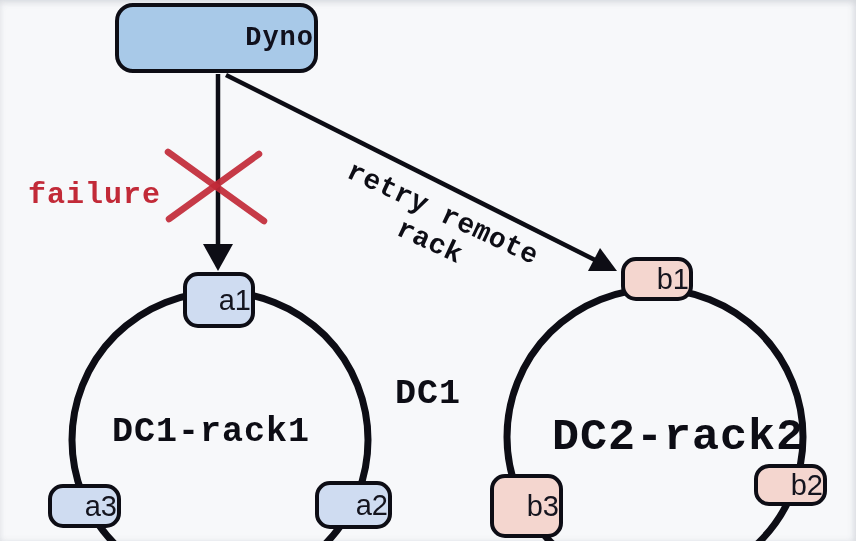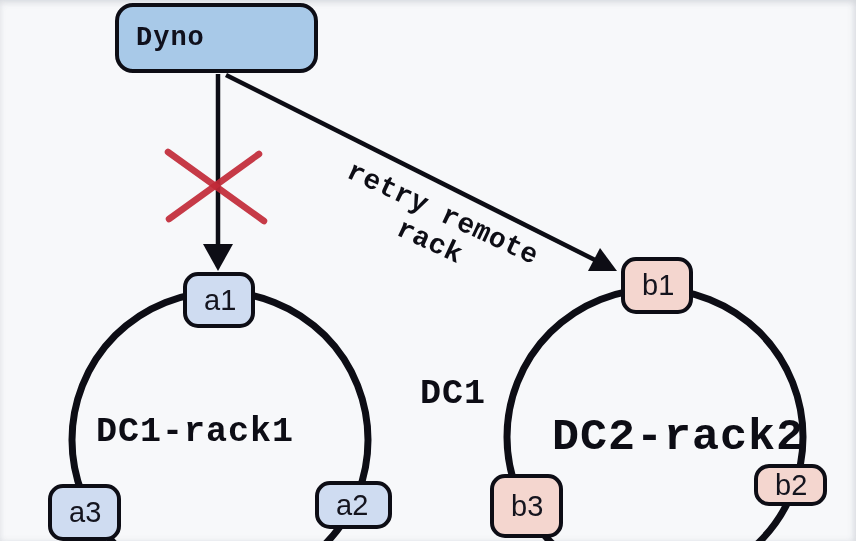--- a/index.html
+++ b/index.html
@@ -13,51 +13,51 @@
     box-shadow:inset 0 3px 6px rgba(90,100,115,.14), inset -3px 0 6px rgba(90,100,115,.10);
     font-family:"Liberation Mono", monospace;
   }
   .layer{position:absolute;left:0;top:0;}
   .ring{fill:none;stroke:var(--ink);stroke-width:7;}
   .edge{stroke:var(--ink);stroke-width:4.5;fill:none;}
   .head{fill:var(--ink);stroke:none;}
   .cross line{stroke:var(--failure-red);stroke-width:6.5;stroke-linecap:round;opacity:.92;}
   .box{
     position:absolute;box-sizing:border-box;border:4px solid var(--ink);
-    display:flex;align-items:center;justify-content:flex-start;text-align:center;
+    display:flex;align-items:center;justify-content:flex-end;text-align:center;
     color:#10101c;
     padding-left:17px;
   }
   .client{
     left:115px;top:3px;width:203px;height:70px;border-radius:18px;
     background:var(--client-fill);
     font-weight:bold;font-size:27px;line-height:32px;letter-spacing:1px;
   }
   .node{
-    width:73px;height:57px;border-radius:15px;
+    width:73px;height:44px;border-radius:15px;
     font-family:"Liberation Sans", sans-serif;font-size:29px;font-weight:500;
     color:#14141e;
   }
   .node-a{background:var(--node-a-fill);}
   .node-b{background:var(--node-b-fill);}
   #node-a1{left:183px;top:272px;width:72px;height:56px;}
   #node-a2{left:315px;top:481px;width:77px;height:48px;}
   #node-a3{left:48px; top:484px;}
   #node-b1{left:621px;top:257px;width:72px;}
   #node-b2{left:754px;top:464px;height:42px;}
   #node-b3{left:490px;top:474px;height:64px;}
   .lbl{position:absolute;font-weight:bold;color:var(--ink);white-space:nowrap;}
   .failure-lbl{left:28px;top:178px;font-size:30px;color:var(--failure-red);letter-spacing:1px;}
   .retry-lbl{
     left:314px;top:197px;width:244px;text-align:center;
     font-size:28px;line-height:31px;letter-spacing:.5px;
     transform:rotate(25deg);transform-origin:center;white-space:nowrap;
   }
-  .dc1-lbl{left:395px;top:374px;font-size:35px;letter-spacing:1px;margin-left:25px;}
-  .rack1-lbl{left:96px;top:412px;font-size:35px;letter-spacing:1px;}
+  .dc1-lbl{left:395px;top:374px;font-size:35px;letter-spacing:1px;}
+  .rack1-lbl{left:112px;top:412px;font-size:35px;letter-spacing:1px;}
   .rack2-lbl{left:552px;top:412px;font-size:45px;letter-spacing:1px;}
 </style>
 </head>
 <body>
 
 <div class="stage">
 
   <svg class="layer" width="856" height="541" viewBox="0 0 856 541">
 
     <circle class="ring" cx="220" cy="440" r="148"></circle>
@@ -98,20 +98,21 @@
   <div class="box node node-b" id="node-b1">
     <span>b1</span>
   </div>
   <div class="box node node-b" id="node-b2">
     <span>b2</span>
   </div>
   <div class="box node node-b" id="node-b3">
     <span>b3</span>
   </div>
 
+  <div class="lbl failure-lbl">failure</div>
 
   <div class="lbl retry-lbl">
     <div>retry remote</div>
     <div>rack</div>
   </div>
 
   <div class="lbl dc1-lbl">DC1</div>
 
   <div class="lbl rack1-lbl">DC1-rack1</div>
 

